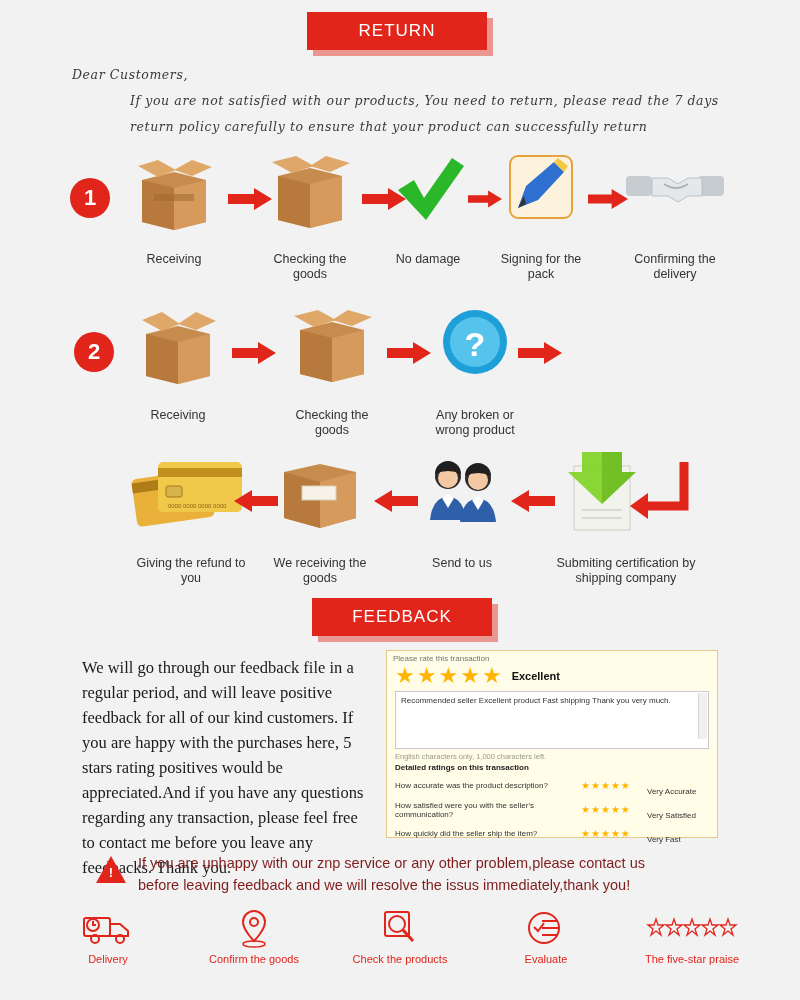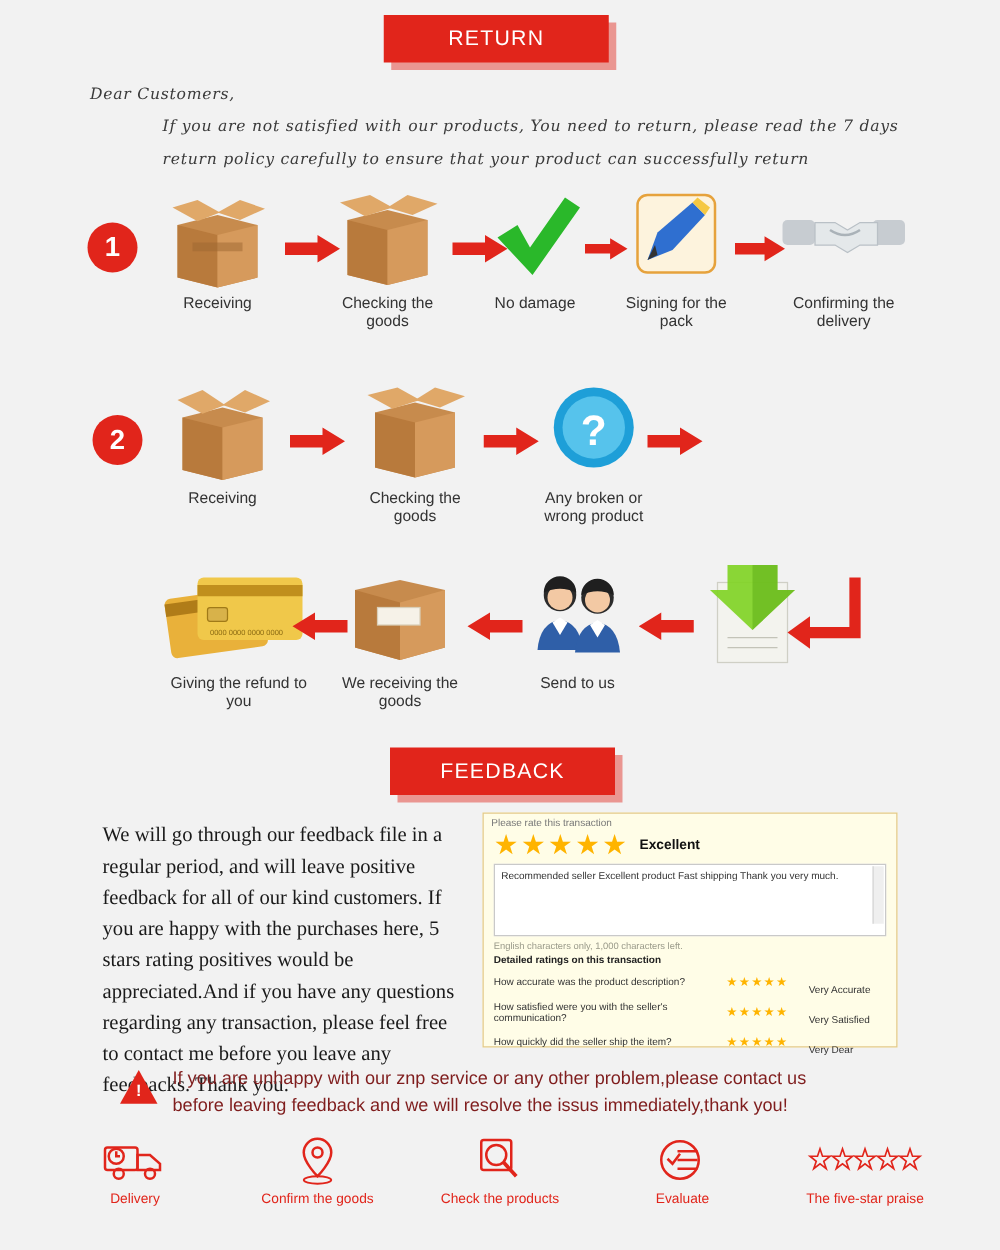--- a/index.html
+++ b/index.html
@@ -40,21 +40,21 @@
   .row{position:absolute;left:0;width:800px;}
   .step-num{
     position:absolute;
     width:40px;height:40px;border-radius:50%;
     background:#e1251b;color:#fff;
     display:flex;align-items:center;justify-content:center;
     font-size:22px;font-weight:bold;
   }
   .cell{position:absolute;text-align:center;}
   .cap{
-    font-size:12.5px;color:#333;line-height:15px;margin-top:0;
+    font-size:12.5px;color:#333;line-height:15px;margin-top:18px;
     font-family:"Liberation Sans",sans-serif;
   }
   .arrow{position:absolute;}
   .arrow svg{display:block;}
 
   
   .fb-text{
     position:absolute;left:82px;top:655px;width:290px;
     font-size:16.5px;line-height:25px;color:#1a1a1a;
     font-family:"Liberation Serif", serif;
@@ -304,20 +304,21 @@
     <div class="cell" style="left:556px;top:0;width:140px;">
       <svg width="140" height="86" viewBox="0 0 140 86">
         <rect x="18" y="18" width="56" height="64" fill="#f3f3ee" stroke="#cfcfc5"></rect>
         <line x1="26" y1="62" x2="66" y2="62" stroke="#c3c3b8"></line>
         <line x1="26" y1="70" x2="66" y2="70" stroke="#c3c3b8"></line>
         <polygon points="46,4 66,4 66,24 80,24 46,56 12,24 26,24 26,4" fill="#7ed321" opacity=".9"></polygon>
         <polygon points="46,4 66,4 66,24 80,24 46,56" fill="#5fae17" opacity=".55"></polygon>
         <path d="M128 14 v44 h-40" stroke="#e1251b" stroke-width="9" fill="none"></path>
         <polygon points="92,45 92,71 74,58" fill="#e1251b"></polygon>
       </svg>
+      <div class="cap" style="white-space:pre-line">Submiting certification by shipping company</div>
     </div>
   </div>
 
   <div class="banner banner-feedback">
     <span>FEEDBACK</span>
   </div>
 
   <div class="fb-text">We will go through our feedback file in a regular period, and will leave positive feedback for all of our kind customers. If you are happy with the purchases here, 5 stars rating positives would be appreciated.And if you have any questions regarding any transaction, please feel free to contact me before you leave any feedbacks. Thank you.</div>
 
   <div class="fb-card">
@@ -339,21 +340,21 @@
       <span class="v">Very Accurate</span>
     </div>
     <div class="fb-line">
       <span class="q">How satisfied were you with the seller's communication?</span>
       <span class="s">★★★★★</span>
       <span class="v">Very Satisfied</span>
     </div>
     <div class="fb-line">
       <span class="q">How quickly did the seller ship the item?</span>
       <span class="s">★★★★★</span>
-      <span class="v">Very Dear</span>
+      <span class="v">Very Fast</span>
     </div>
   </div>
 
   <div class="warn">
     <div class="warn-tri">
       <span>!</span>
     </div>
     <div class="warn-text">
       <div>If you are unhappy with our znp service or any other problem,please contact us</div>
       <div>before leaving feedback and we will resolve the issus immediately,thank you!</div>

